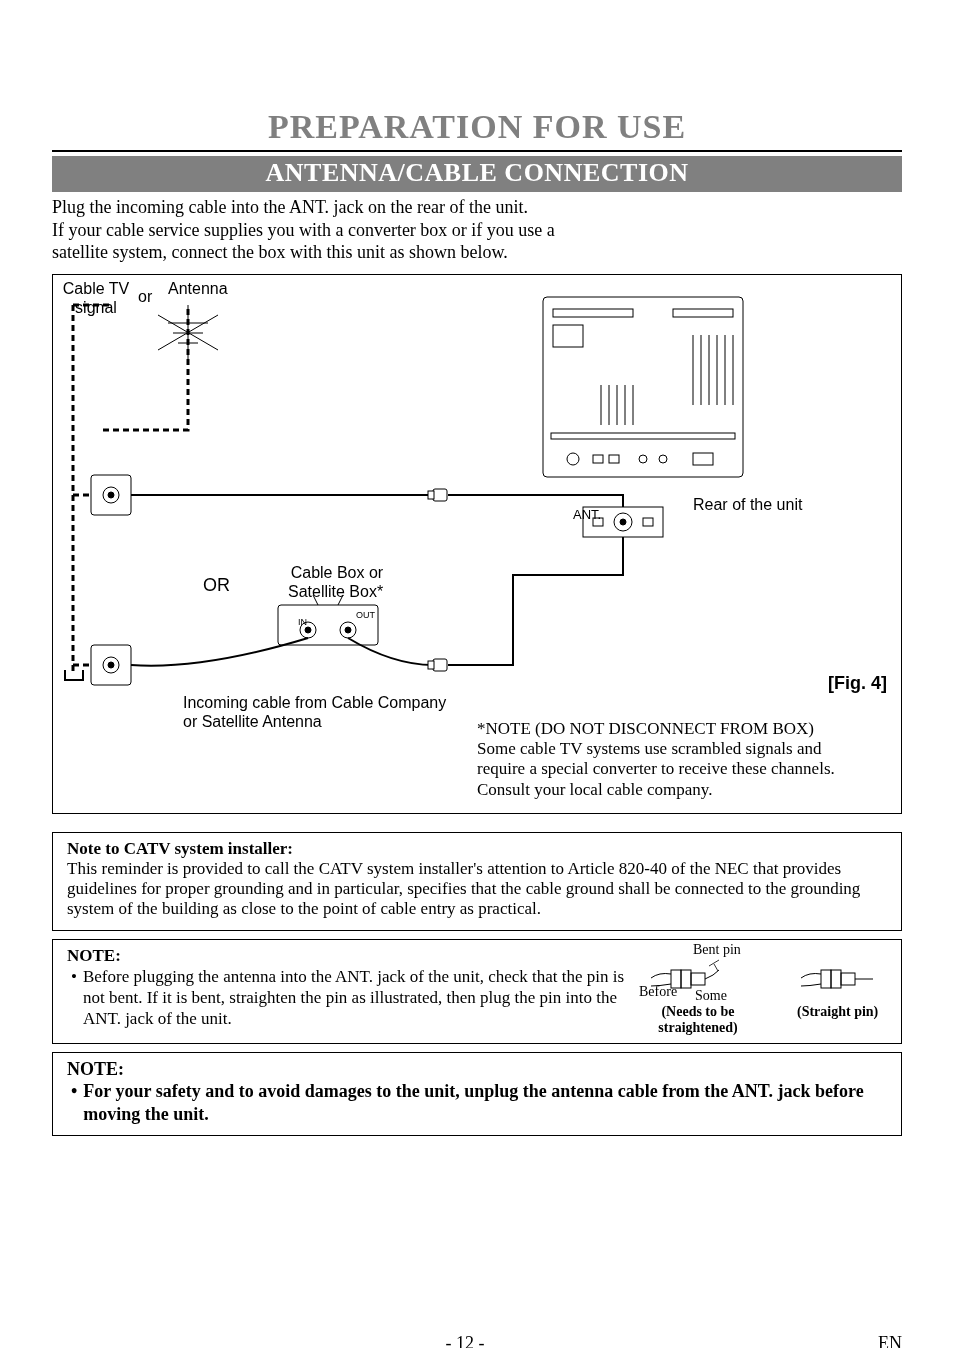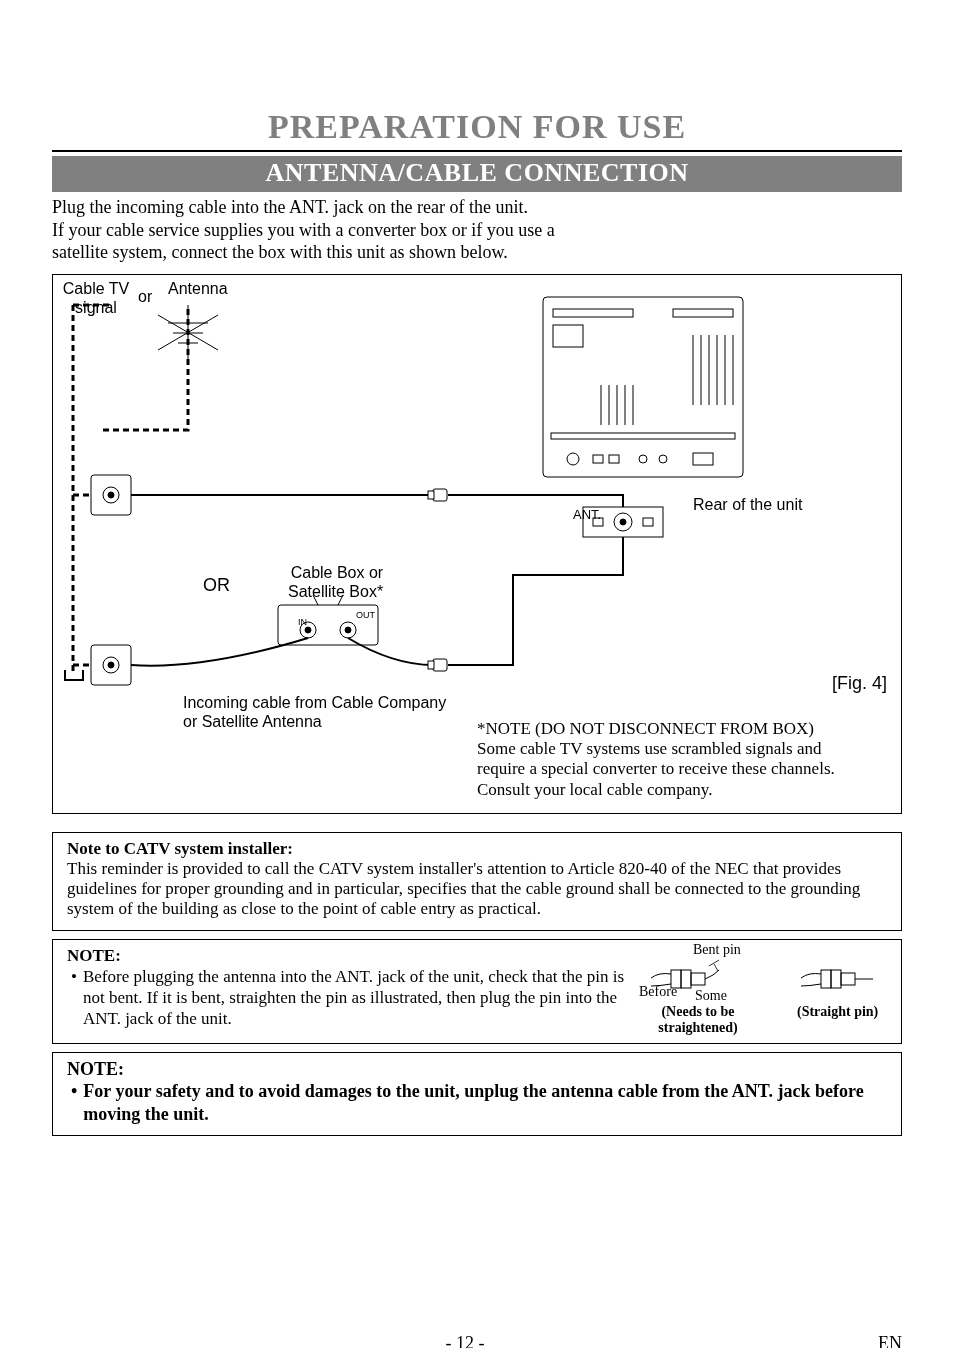--- a/index.html
+++ b/index.html
@@ -63,21 +63,21 @@
   .fig-box svg {
     position: absolute;
     left: 0;
     top: 0;
     width: 100%;
     height: 100%;
   }
   .fig-caption {
     position: absolute;
     font-family: Arial, Helvetica, sans-serif;
-    font-weight: normal;
+    font-weight: bold;
     font-size: 18px;
   }
   .note-box {
     border: 1px solid #000;
     margin-top: 18px;
     padding: 6px 14px 10px 14px;
   }
   .note-heading {
     font-weight: bold;
     font-size: 17px;

